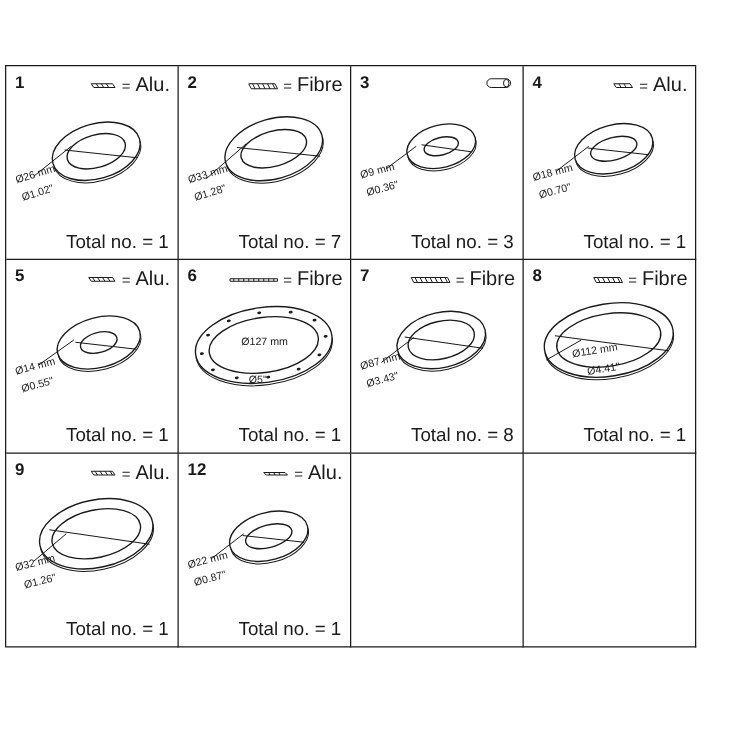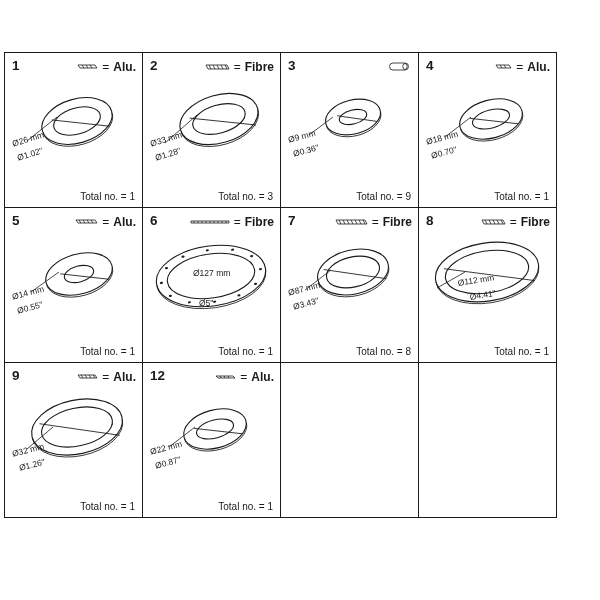--- a/index.html
+++ b/index.html
@@ -54,31 +54,30 @@
     font-size: 11.5px;
     display: flex;
     align-items: center;
     gap: 4px;
     white-space: nowrap;
   }
   .mat-eq {
     font-size: 12px;
   }
   .mat-name {
-    font-size: 12px;
-    font-weight: bold;
+    font-size: 16px;
   }
   .swatch {
     display: inline-block;
   }
   .total {
     position: absolute;
     right: 7px;
     bottom: 5px;
-    font-size: 10px;
+    font-size: 15px;
     white-space: nowrap;
   }
   .art {
     position: absolute;
     left: 0;
     top: 24px;
     width: 138px;
     height: 110px;
   }
   .dimtext {
@@ -144,21 +143,21 @@
             <ellipse class="fillw" cx="0" cy="0" rx="40" ry="24"></ellipse>
             <ellipse class="fillw" cx="0" cy="0" rx="27" ry="14"></ellipse>
             <path class="ln-thin" d="M-40,2 A40,24 0 0 0 40,2"></path>
             <line class="ln-thin" x1="-28" y1="-9" x2="34" y2="16"></line>
           </g>
           <line class="ln-thin" x1="22" y1="66" x2="54" y2="38"></line>
         </svg>
       </div>
       <div class="dimtext" style="left:6px; top:86px; transform: rotate(-17deg);">Ø33 mm</div>
       <div class="dimtext" style="left:11px; top:100px; transform: rotate(-17deg);">Ø1.28"</div>
-      <div class="total">Total no. = 3</div>
+      <div class="total">Total no. = 7</div>
     </div>
 
     <div class="cell">
       <div class="idx">3</div>
       <div class="matlabel">
         <span class="swatch">
           <svg width="22" height="12" viewBox="0 0 22 12">
             <path class="ln-thin" d="M3,3 L15,3 A3.5,3.5 0 0 1 15,10 L3,10 A3.5,3.5 0 0 1 3,3 Z"></path>
             <ellipse class="ln-thin" cx="15" cy="6.5" rx="2.2" ry="3"></ellipse>
           </svg>
@@ -170,21 +169,21 @@
             <ellipse class="fillw" cx="0" cy="0" rx="28" ry="17"></ellipse>
             <ellipse class="fillw" cx="0" cy="0" rx="14" ry="7"></ellipse>
             <path class="ln-thin" d="M-28,2 A28,17 0 0 0 28,2"></path>
             <line class="ln-thin" x1="-15" y1="-5" x2="22" y2="10"></line>
           </g>
           <line class="ln-thin" x1="28" y1="58" x2="52" y2="40"></line>
         </svg>
       </div>
       <div class="dimtext" style="left:6px; top:82px; transform: rotate(-15deg);">Ø9 mm</div>
       <div class="dimtext" style="left:11px; top:96px; transform: rotate(-15deg);">Ø0.36"</div>
-      <div class="total">Total no. = 9</div>
+      <div class="total">Total no. = 3</div>
     </div>
 
     <div class="cell">
       <div class="idx">4</div>
       <div class="matlabel">
         <span class="swatch">
           <svg width="18" height="10" viewBox="0 0 18 10">
             <path class="ln-thin" d="M2,3 L15,3 L17,6 L4,6 Z"></path>
             <path class="ln-thin" d="M6,3 L8,6 M10,3 L12,6"></path>
           </svg>

